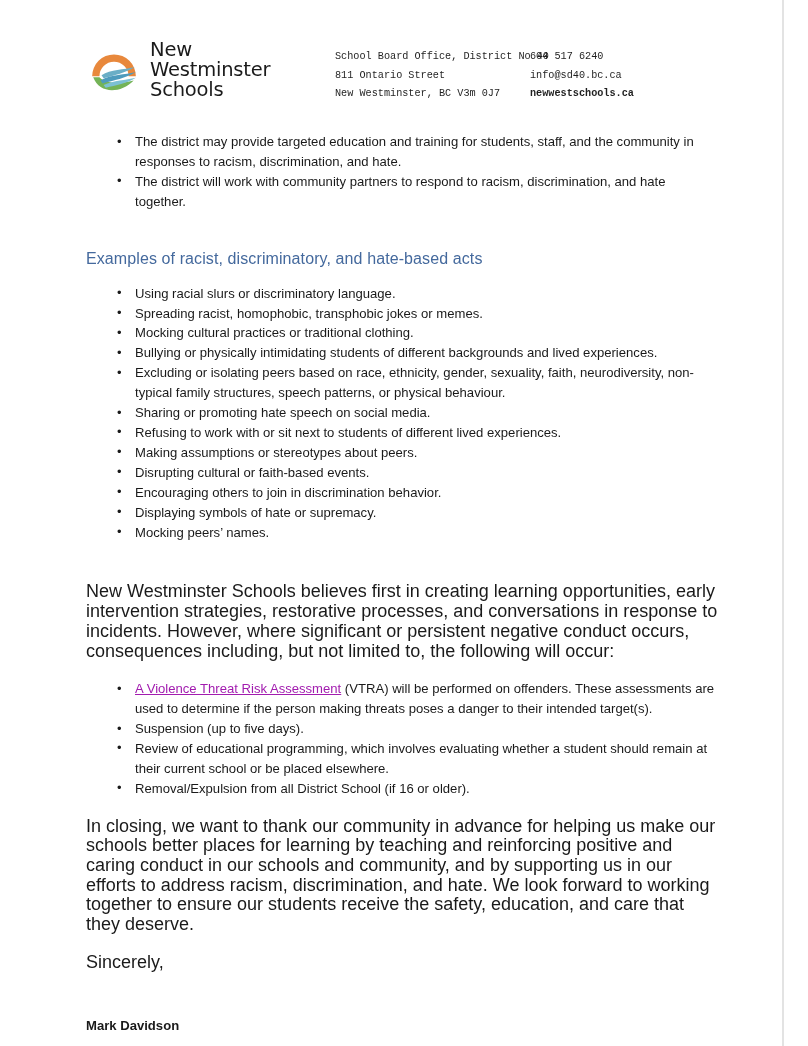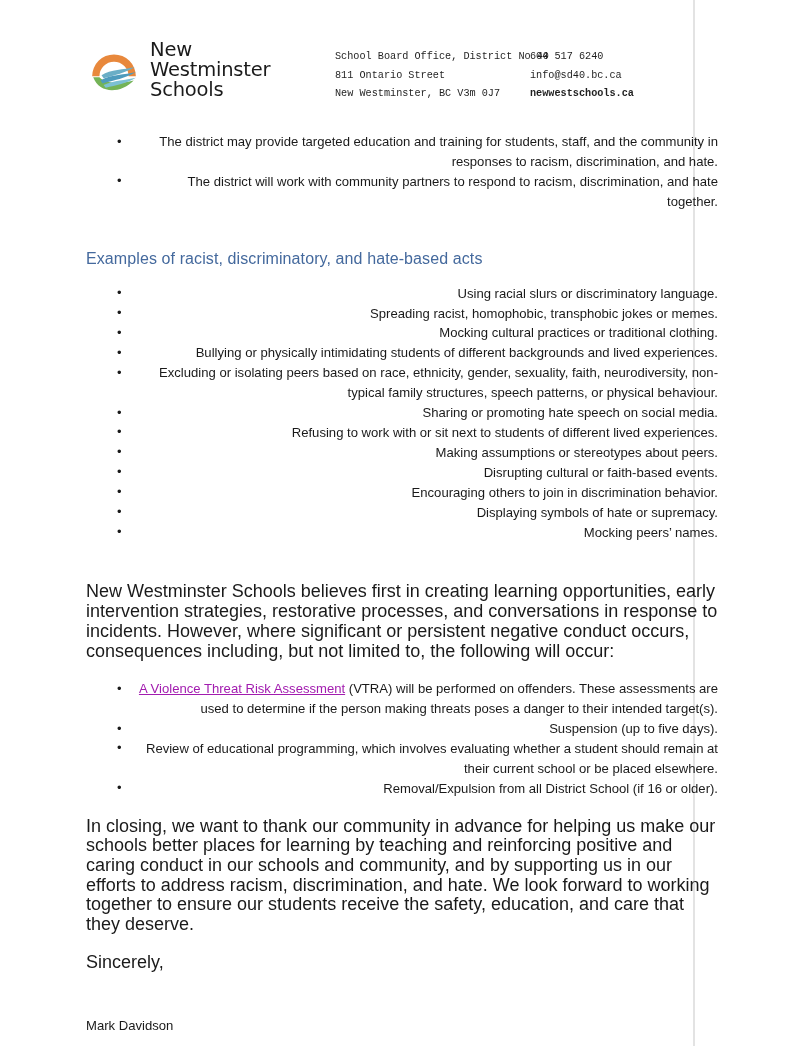--- a/index.html
+++ b/index.html
@@ -10,21 +10,21 @@
   body {
     width: 808px;
     height: 1046px;
     font-family: "Liberation Sans", sans-serif;
     color: #1a1a1a;
     position: relative;
     overflow: hidden;
   }
   .page {
     position: relative;
-    width: 695px;
+    width: 784px;
     height: 1046px;
     background: #ffffff;
     border-right: 2px solid #e3e3e3;
     box-sizing: border-box;
   }
 
   
   .letterhead {
     position: absolute;
     left: 0;
@@ -93,21 +93,20 @@
     font-weight: 400;
     color: #44699d;
     line-height: 26px;
     letter-spacing: 0.1px;
   }
 
   ul.bullets {
     list-style: none;
     margin: 0;
     padding: 0;
-    text-align: right;
   }
   ul.bullets > li {
     position: relative;
     padding-left: 49px;
     font-size: 13.1px;
     line-height: 19.9px;
     color: #1a1a1a;
     margin: 0;
   }
   ul.bullets > li::before {
@@ -116,21 +115,21 @@
     left: 31px;
     top: -0.5px;
     font-size: 13px;
     color: #1a1a1a;
   }
   ul.tight > li { margin-bottom: 0px; }
 
   a.doc-link {
     color: #a21caf;
   }
-  .sig-name { font-size: 13.1px; line-height: 19.7px; }
+  .sig-name { font-size: 13.1px; line-height: 19.7px; font-weight: bold; }
 </style>
 </head>
 <body>
 
 <div class="page">
 
   <div class="letterhead">
 
     <div class="logo-block">
       <svg class="logo-mark" viewBox="0 0 100 100">

